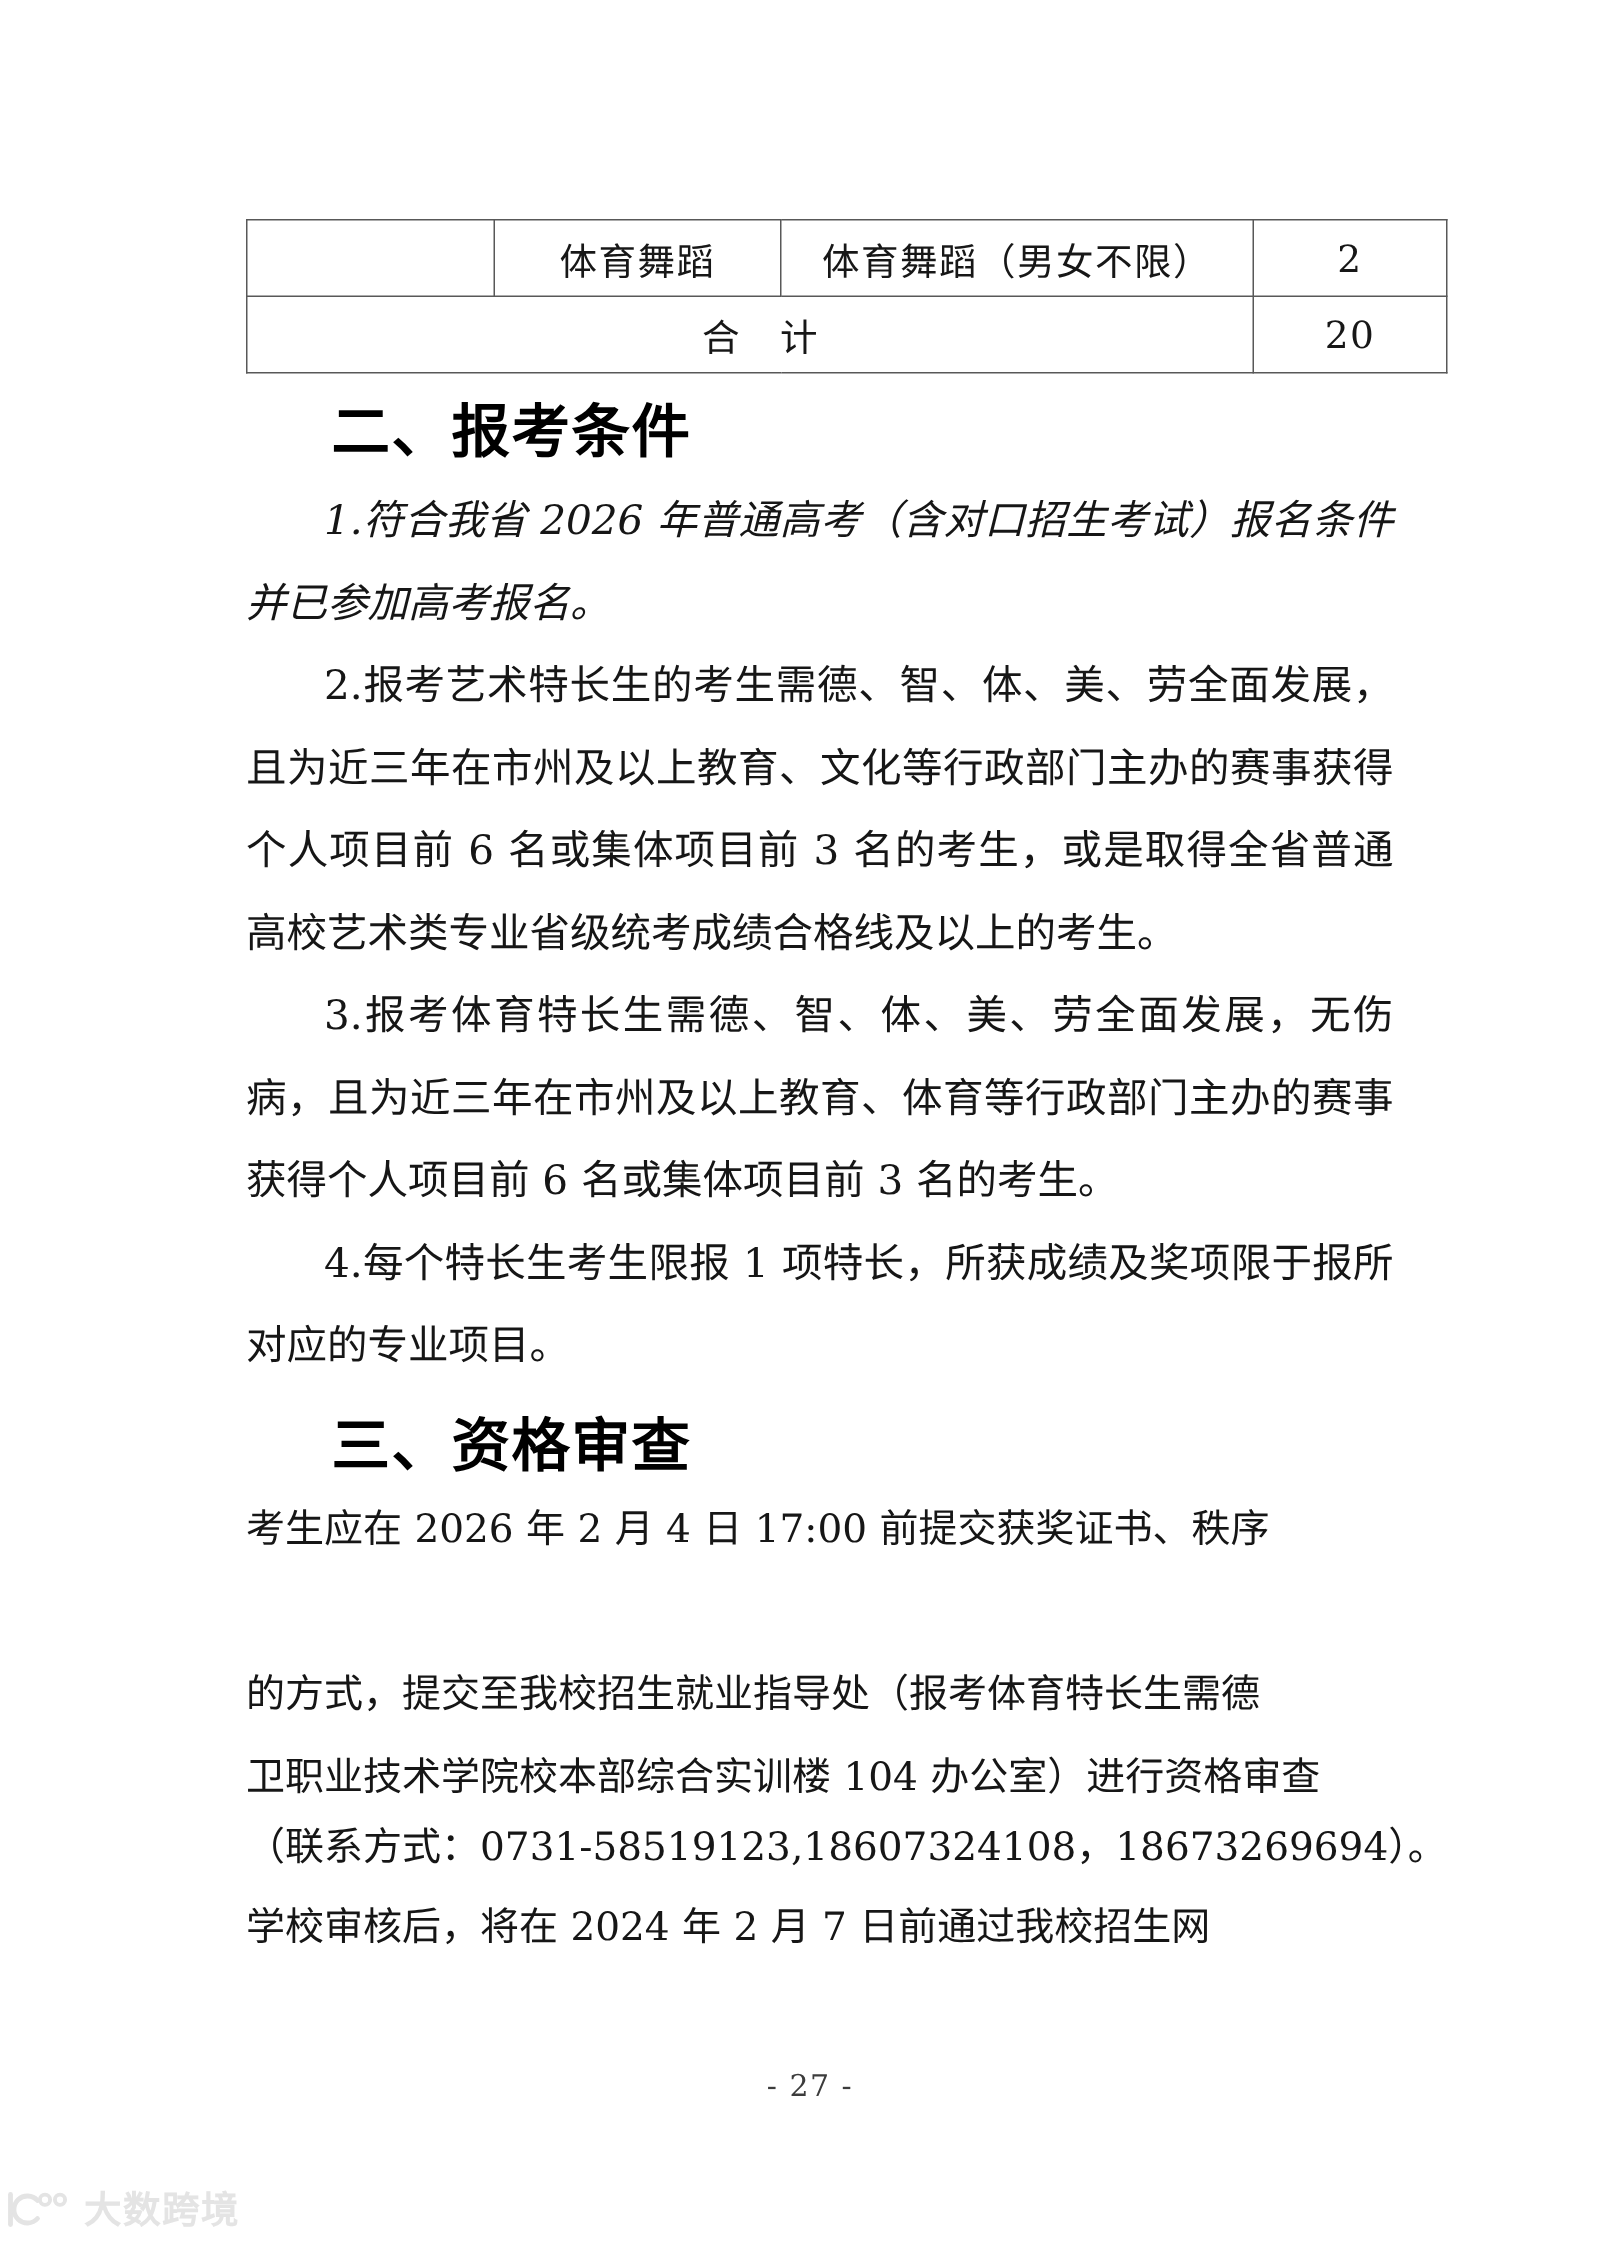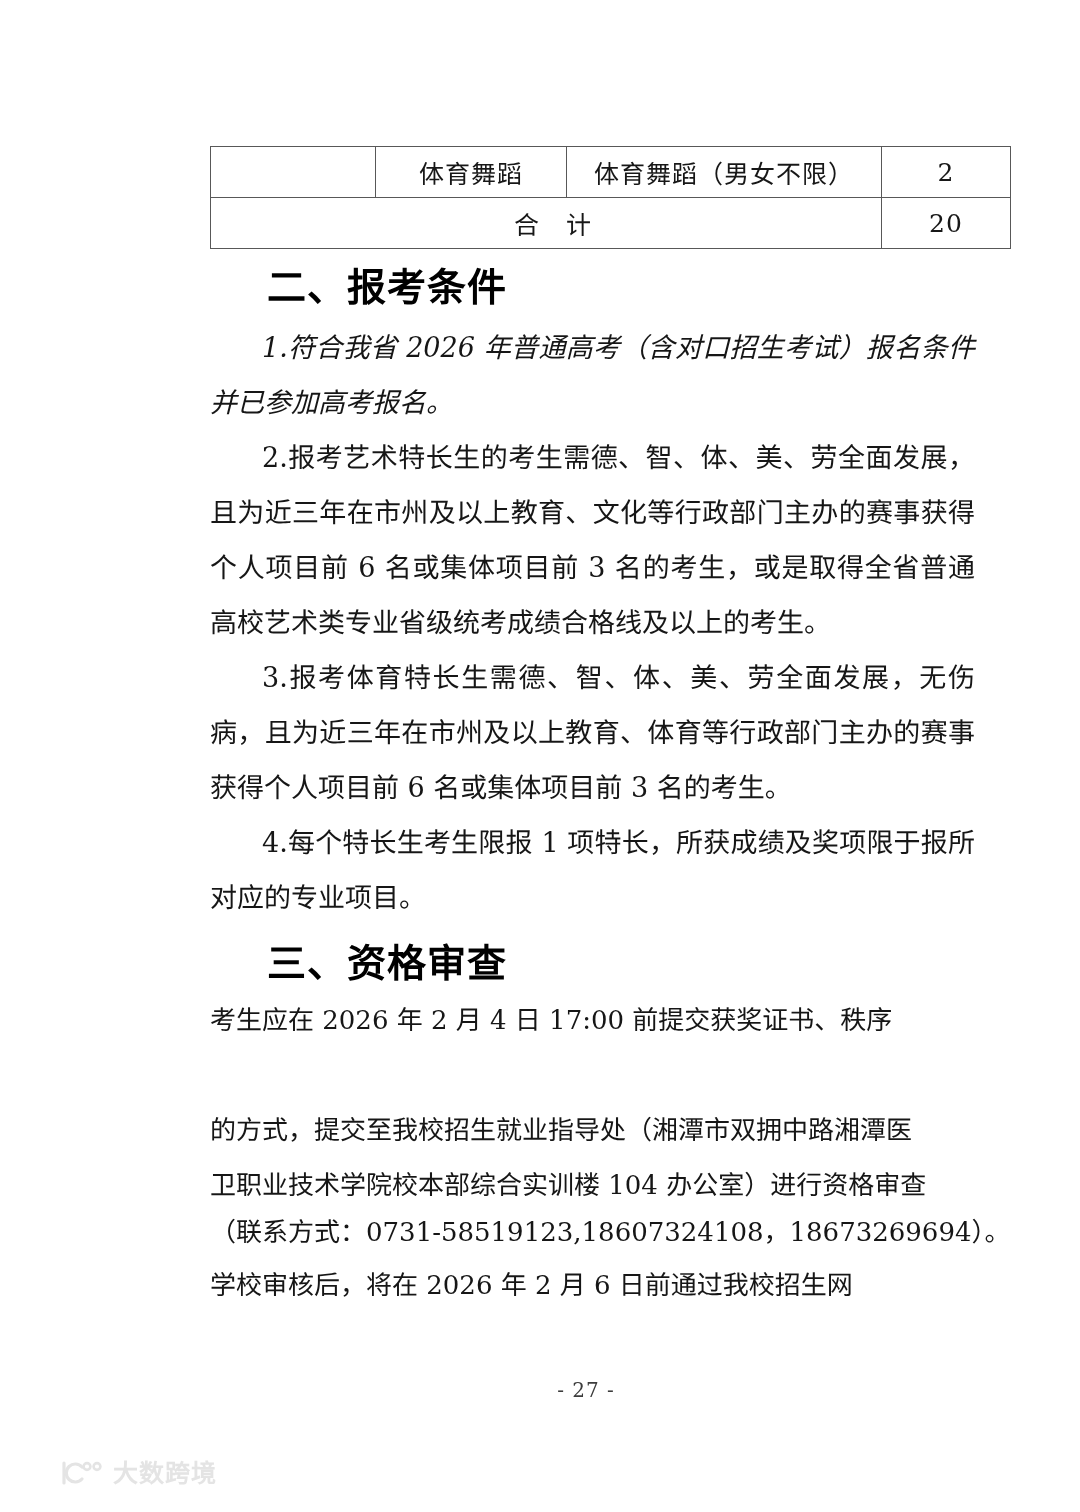--- a/index.html
+++ b/index.html
@@ -16,21 +16,20 @@
     overflow: hidden;
     font-family: "DejaVu Serif", "Liberation Serif", serif;
     color: #1a1a1a;
     -webkit-font-smoothing: antialiased;
   }
 
   .page {
     position: absolute;
     inset: 0;
     background: #fff;
-    margin-left: 46px;
   }
 
   
   .table-wrap {
     position: absolute;
     left: 164px;
     top: 146px;
     width: 764px;
   }
 
@@ -119,21 +118,21 @@
     text-align: center;
     font-size: 20px;
     color: #3c3c3c;
     font-family: "DejaVu Serif", "Liberation Serif", serif;
     letter-spacing: 1px;
   }
 
   
   .watermark {
     position: absolute;
-    left: 14px;
+    left: 3px;
     top: 1460px;
     display: flex;
     align-items: center;
     gap: 9px;
     opacity: 1;
     user-select: none;
   }
   .watermark .mark {
     width: 44px;
     height: 26px;
@@ -185,24 +184,24 @@
     <span class="indent"></span><span>3.报考体育特长生需德、智、体、美、劳全面发展，无伤病，且为近三年在市州及以上教育、体育等行政部门主办的赛事获得个人项目前 6 名或集体项目前 3 名的考生。</span>
   </div>
 
   <div class="para" style="top:815px;">
     <span class="indent"></span><span>4.每个特长生考生限报 1 项特长，所获成绩及奖项限于报所对应的专业项目。</span>
   </div>
 
   <div class="section-heading" id="heading-three">三、资格审查</div>
 
   <div class="line" style="top:993px;">考生应在 2026 年 2 月 4 日 17:00 前提交获奖证书、秩序</div>
-  <div class="line" style="top:1103px;">的方式，提交至我校招生就业指导处（湘潭市双拥中路湘潭医</div>
+  <div class="line" style="top:1103px;">的方式，提交至我校招生就业指导处（报考体育特长生需德</div>
   <div class="line" style="top:1158px;">卫职业技术学院校本部综合实训楼 104 办公室）进行资格审查</div>
   <div class="line" style="top:1205px;">（联系方式：0731-58519123,18607324108，18673269694）。</div>
-  <div class="line" style="top:1258px;">学校审核后，将在 2026 年 2 月 6 日前通过我校招生网</div>
+  <div class="line" style="top:1258px;">学校审核后，将在 2024 年 2 月 7 日前通过我校招生网</div>
 
   <div class="page-number">- 27 -</div>
 
   <div class="watermark">
     <span class="mark">
       <svg width="44" height="26" viewBox="0 0 44 26" aria-hidden="true">
         <path d="M4 3 L4 23" stroke="#e4e4e4" stroke-width="3.2" fill="none" stroke-linecap="round"></path>
         <path d="M22 7 A9 9 0 1 0 22 19" stroke="#e4e4e4" stroke-width="3.2" fill="none" stroke-linecap="round"></path>
         <circle cx="27" cy="6.5" r="3.4" fill="none" stroke="#e4e4e4" stroke-width="2.6"></circle>
         <circle cx="37" cy="6.5" r="3.4" fill="none" stroke="#e4e4e4" stroke-width="2.6"></circle>

